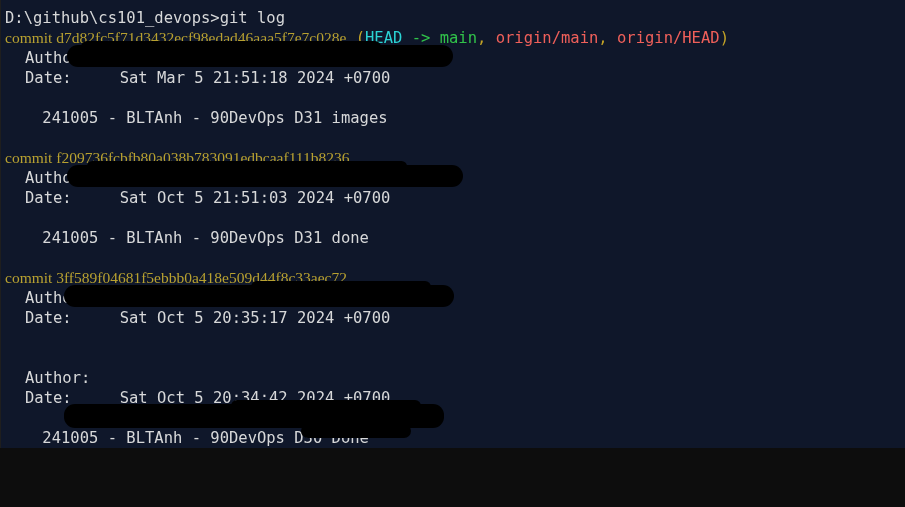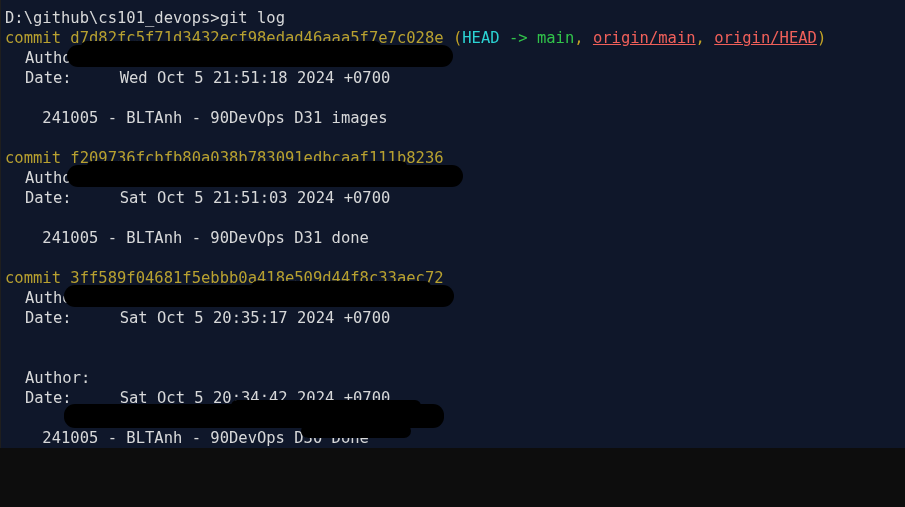--- a/index.html
+++ b/index.html
@@ -32,27 +32,27 @@
     font-size: 15.5px;
     letter-spacing: 0px;
     white-space: pre;
     color: #d7d8d9;
     padding-left: 2px;
   }
   .line.blank { color: transparent; }
 
   
   .c-prompt  { color: #d7d8d9; }
-  .c-hash    { color: #b8a130; }
+  .c-hash    { color: #b8a130; font-family: Liberation Serif, serif; }
   .c-label   { color: #d7d8d9; margin-left: 20px; }
   .c-paren   { color: #c3a326; }
   .c-head    { color: #2bd3d3; }
   .c-arrow   { color: #31c34a; }
   .c-branch  { color: #31c34a; }
-  .c-remote  { color: #f0605a; text-decoration: underline; }
+  .c-remote  { color: #f0605a; }
   .c-msg     { color: #d7d8d9; text-align: center; }
 
   
   .redaction {
     position: absolute;
     background: #000000;
     border-radius: 11px;
     pointer-events: none;
   }
   .redaction.r1 { left: 66px;  top: 45px;  width: 386px; height: 22px; }
@@ -67,21 +67,21 @@
 </style>
 </head>
 <body>
 
 <div id="terminal">
 
   <div class="line"><span class="c-prompt">D:\github\cs101_devops&gt;</span><span class="c-prompt">git log</span></div>
 
   <div class="line"><span class="c-hash">commit </span><span class="c-hash">d7d82fc5f71d3432ecf98edad46aaa5f7e7c028e</span><span class="c-paren"> (</span><span class="c-head">HEAD</span><span class="c-arrow"> -&gt; </span><span class="c-branch">main</span><span class="c-paren">, </span><span class="c-remote">origin/main</span><span class="c-paren">, </span><span class="c-remote">origin/HEAD</span><span class="c-paren">)</span></div>
   <div class="line"><span class="c-label">Author:</span><span class="c-label"></span></div>
-  <div class="line"><span class="c-label">Date:</span><span class="c-label">   Wed Oct 5 21:51:18 2024 +0700</span></div>
+  <div class="line"><span class="c-label">Date:</span><span class="c-label">   Sat Mar 5 21:51:18 2024 +0700</span></div>
   <div class="line blank"> </div>
   <div class="line"><span class="c-msg">    241005 - BLTAnh - 90DevOps D31 images</span></div>
   <div class="line blank"> </div>
 
   <div class="line"><span class="c-hash">commit </span><span class="c-hash">f209736fcbfb80a038b783091edbcaaf111b8236</span></div>
   <div class="line"><span class="c-label">Author:</span><span class="c-label"></span></div>
   <div class="line"><span class="c-label">Date:</span><span class="c-label">   Sat Oct 5 21:51:03 2024 +0700</span></div>
   <div class="line blank"> </div>
   <div class="line"><span class="c-msg">    241005 - BLTAnh - 90DevOps D31 done</span></div>
   <div class="line blank"> </div>

